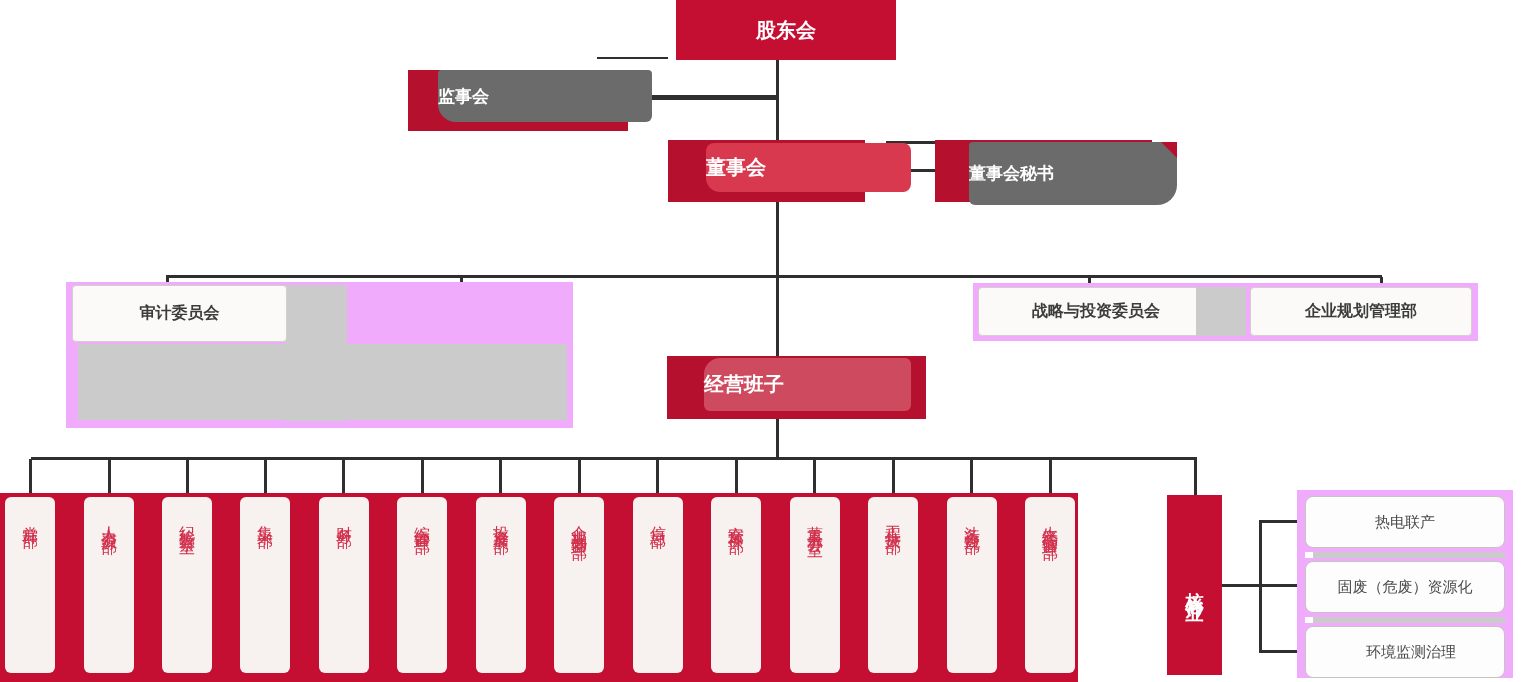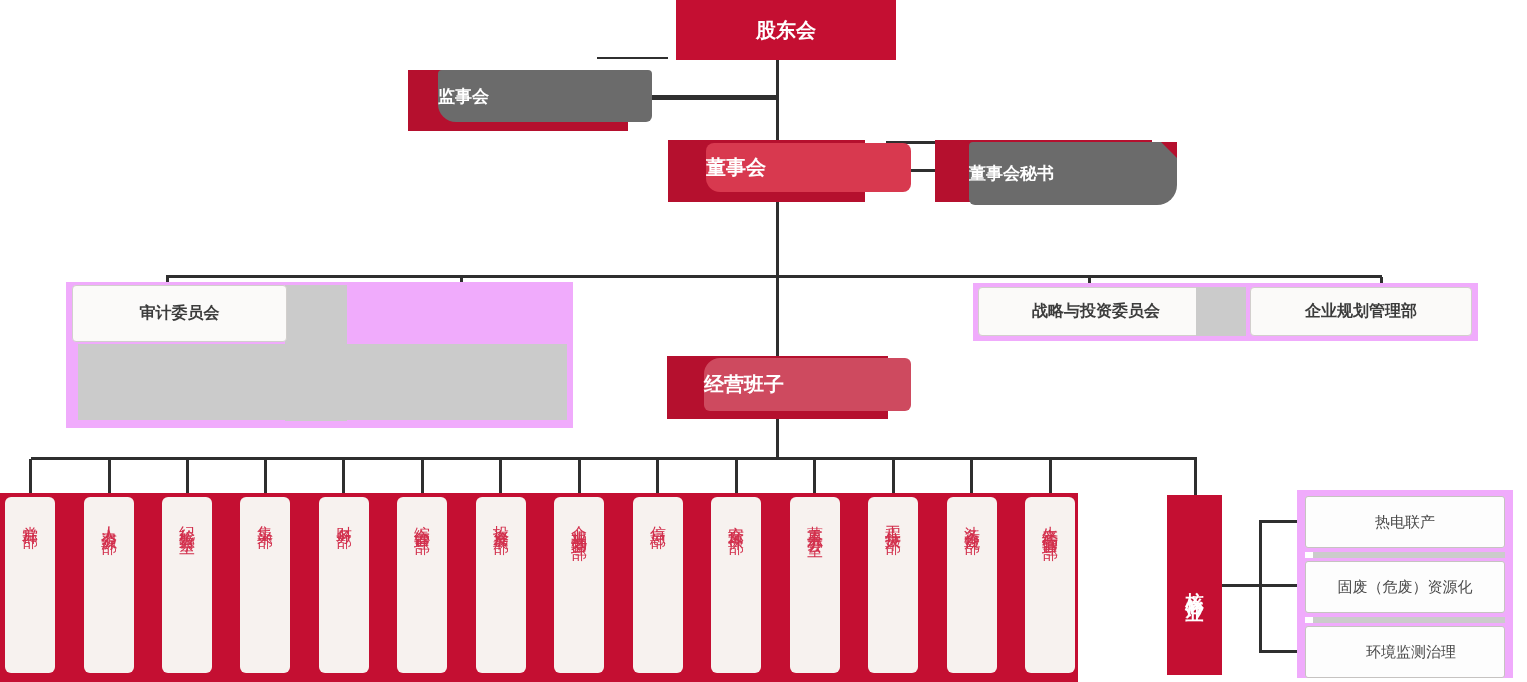--- a/index.html
+++ b/index.html
@@ -26,21 +26,21 @@
              font-size:16px;font-weight:bold;color:#3c3c3c;box-sizing:border-box;}
   
   .band{position:absolute;background:#c40f32;}
   .dept{position:absolute;background:#f7f2ef;border-radius:6px;
         display:flex;justify-content:center;padding-top:16px;box-sizing:border-box;}
   .dept span{writing-mode:vertical-rl;text-orientation:upright;
              font-size:16px;font-weight:500;color:#d22f4c;letter-spacing:3px;line-height:1;}
   .core{position:absolute;background:#c40f32;display:flex;align-items:center;justify-content:center;}
   .core span{writing-mode:vertical-rl;text-orientation:upright;color:#ffffff;
              font-size:18px;font-weight:bold;letter-spacing:4px;line-height:1;}
-  .biz-box{position:absolute;background:#fdfdfd;border:1px solid #c6c3c1;border-radius:3px;
+  .biz-box{position:absolute;background:#fdfdfd;border:1px solid #c6c3c1;border-radius:8px;
            display:flex;align-items:center;justify-content:center;
            font-size:15px;color:#4a4a4a;font-weight:500;box-sizing:border-box;}
   .biz-bar{position:absolute;background:linear-gradient(to right,#ffffff 8px,#cbcbcb 8px);}
 </style>
 </head>
 <body>
 
 <div class="canvas">
 
   <div class="ln" style="left:776px;top:59px;width:3px;height:81px;"></div>
@@ -112,21 +112,21 @@
   <div class="group" style="left:973px;top:283px;width:505px;height:58px;">
     <div class="white-box" style="left:5px;top:4px;width:236px;height:49px;">
       <span>战略与投资委员会</span>
     </div>
     <div class="gray-fill" style="left:223px;top:4px;width:50px;height:49px;"></div>
     <div class="white-box" style="left:277px;top:4px;width:222px;height:49px;">
       <span>企业规划管理部</span>
     </div>
   </div>
 
-  <div class="frame" style="left:667px;top:356px;width:221px;height:63px;">
+  <div class="frame" style="left:667px;top:356px;width:221px;height:63px;padding-left:38px;">
     <div class="inner mgmt" style="left:7px;top:2px;width:207px;height:53px;border-radius:16px 6px 6px 6px;">
       <span>经营班子</span>
     </div>
   </div>
 
   <div class="band" style="left:0;top:493px;width:1078px;height:189px;">
     <div class="dept" style="left:5px;top:4px;width:50px;height:176px;">
         <span>党群部</span>
       </div>
     <div class="dept" style="left:84px;top:4px;width:50px;height:176px;">

